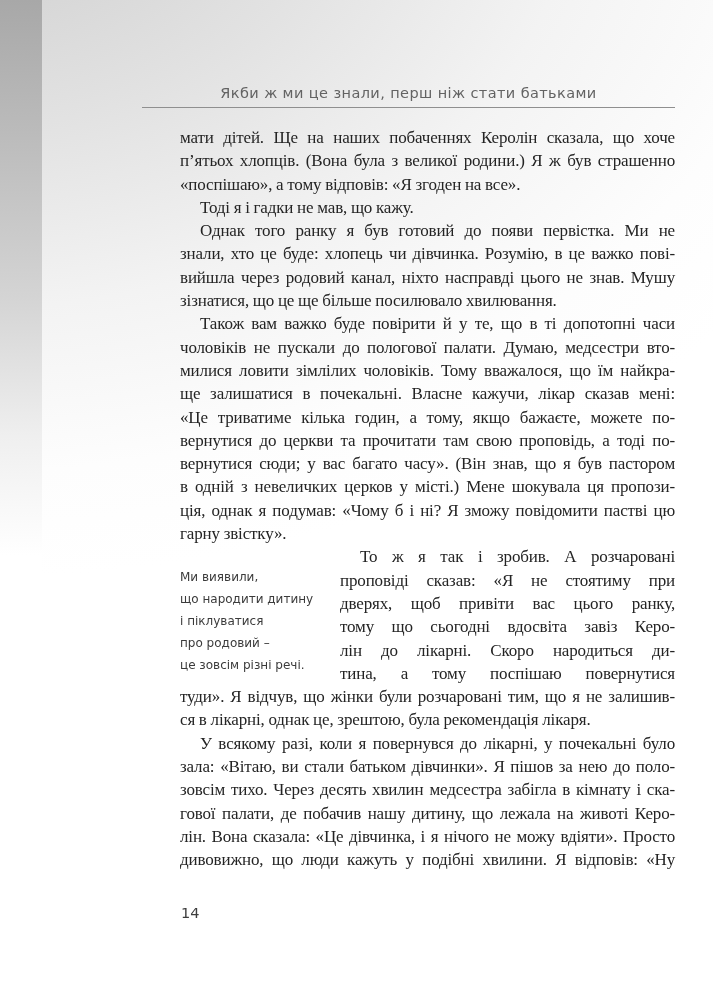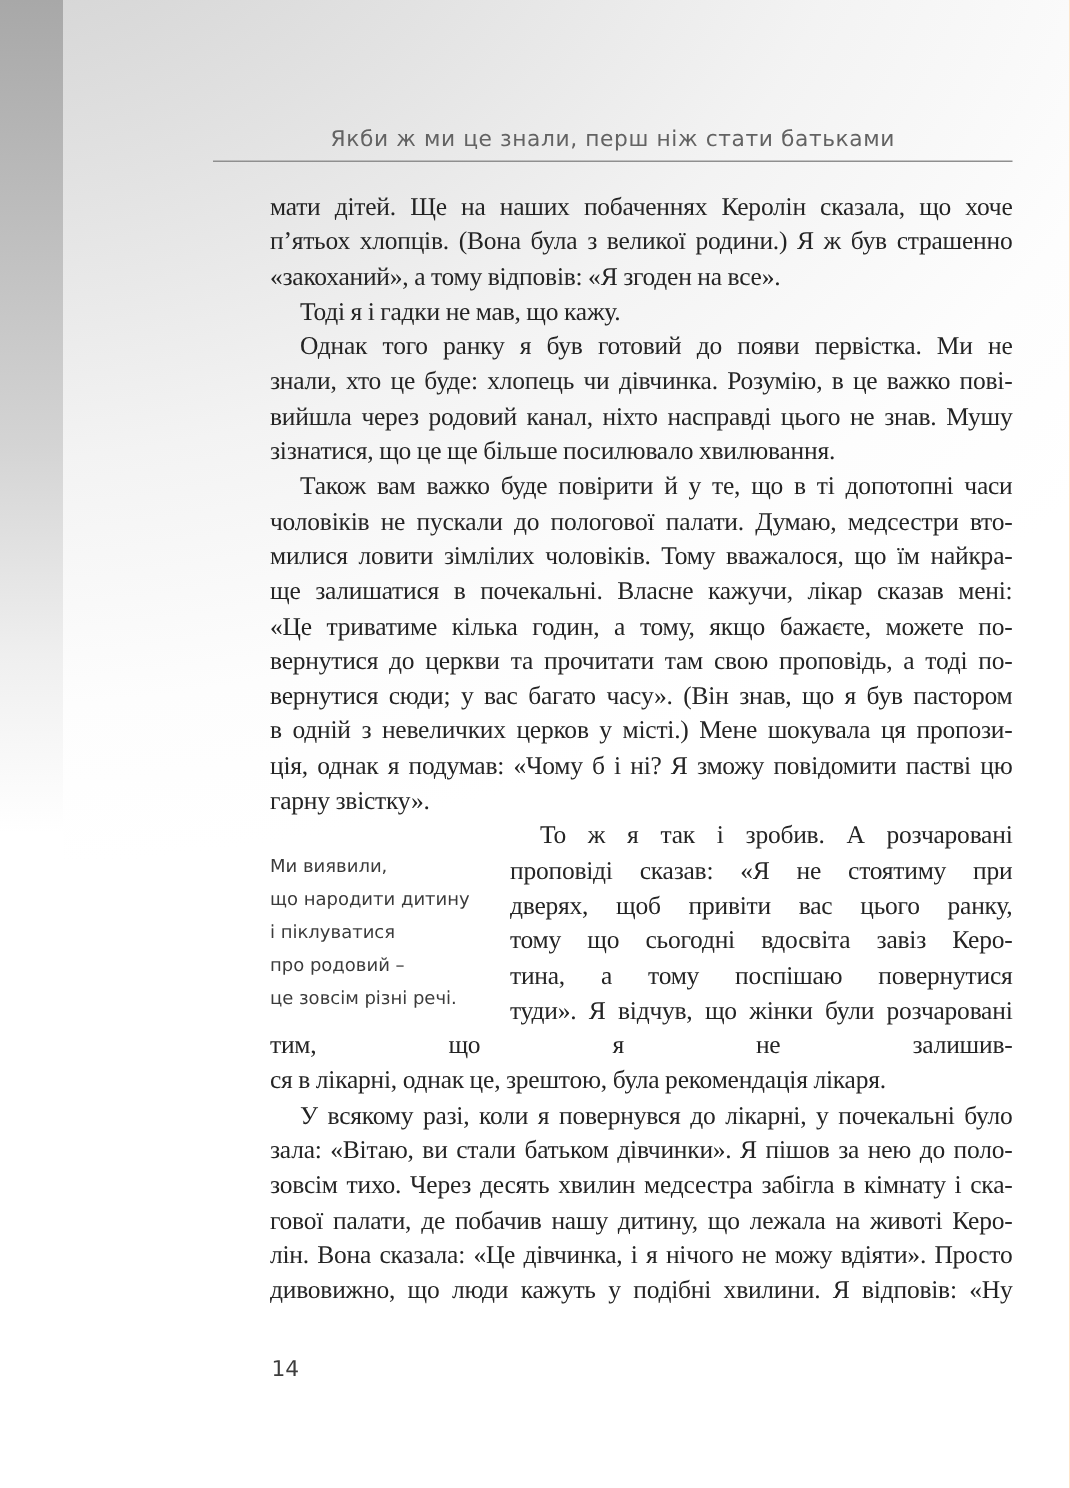--- a/index.html
+++ b/index.html
@@ -1,21 +1,21 @@
 <!DOCTYPE html>
 <html><head>
 <meta charset="utf-8">
 <style>
   html, body { margin: 0; padding: 0; background: #ffffff; }
   .screen {
     position: relative;
     width: 713px;
     height: 992px;
     overflow: hidden;
-    background: #fdba74;
+    background: #4d7c0f;
     font-family: "Liberation Serif", serif;
   }
   
   .spine {
     position: absolute;
     left: 0; top: 0;
     width: 42px; height: 100%;
     background: linear-gradient(to bottom,
       #a8a8a8 0%, #bcbcbc 14%, #d4d4d4 30%, #efefef 44%, #ffffff 56%);
   }
@@ -87,21 +87,21 @@
 <div class="screen">
   <div class="spine"></div>
   <div class="paper">
     <div class="running-head">
       <span>Якби ж ми це знали, перш ніж стати батьками</span>
     </div>
     <div class="textblock" id="text-body">
         <div class="para">
           <div class="line">мати дітей. Ще на наших побаченнях Керолін сказала, що хоче</div>
           <div class="line">п’ятьох хлопців. (Вона була з великої родини.) Я ж був страшенно</div>
-          <div class="line endline">«закоханий», а тому відповів: «Я згоден на все».</div>
+          <div class="line endline">«поспішаю», а тому відповів: «Я згоден на все».</div>
         </div>
         <div class="para">
           <div class="line indent endline">Тоді я і гадки не мав, що кажу.</div>
         </div>
         <div class="para">
           <div class="line indent">Однак того ранку я був готовий до появи первістка. Ми не</div>
           <div class="line">знали, хто це буде: хлопець чи дівчинка. Розумію, в це важко пові-</div>
           <div class="line">вийшла через родовий канал, ніхто насправді цього не знав. Мушу</div>
           <div class="line endline">зізнатися, що це ще більше посилювало хвилювання.</div>
         </div>
@@ -122,20 +122,21 @@
             <div class="pq-line">Ми виявили,</div>
             <div class="pq-line">що народити дитину</div>
             <div class="pq-line">і піклуватися</div>
             <div class="pq-line">про родовий –</div>
             <div class="pq-line">це зовсім різні речі.</div>
           </div>
           <div class="line indent">То ж я так і зробив. А розчаровані</div>
           <div class="line">проповіді сказав: «Я не стоятиму при</div>
           <div class="line">дверях, щоб привіти вас цього ранку,</div>
           <div class="line">тому що сьогодні вдосвіта завіз Керо-</div>
+          <div class="line">лін до лікарні. Скоро народиться ди-</div>
           <div class="line">тина, а тому поспішаю повернутися</div>
           <div class="line">туди». Я відчув, що жінки були розчаровані тим, що я не залишив-</div>
           <div class="line endline">ся в лікарні, однак це, зрештою, була рекомендація лікаря.</div>
         </div>
         <div class="para">
           <div class="line indent">У всякому разі, коли я повернувся до лікарні, у почекальні було</div>
           <div class="line">зала: «Вітаю, ви стали батьком дівчинки». Я пішов за нею до поло-</div>
           <div class="line">зовсім тихо. Через десять хвилин медсестра забігла в кімнату і ска-</div>
           <div class="line">гової палати, де побачив нашу дитину, що лежала на животі Керо-</div>
           <div class="line">лін. Вона сказала: «Це дівчинка, і я нічого не можу вдіяти». Просто</div>

